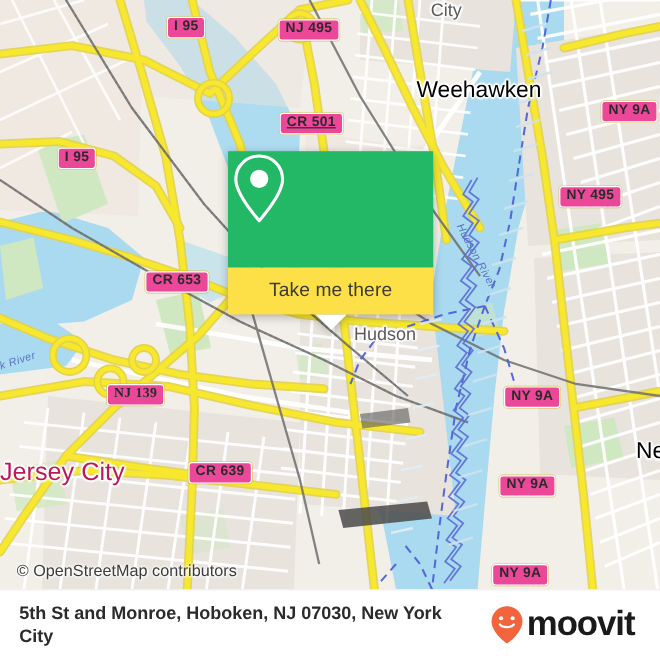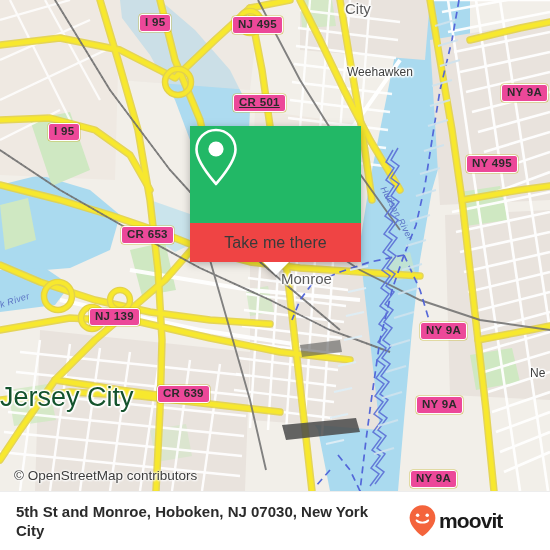--- a/index.html
+++ b/index.html
@@ -41,23 +41,23 @@
     position:absolute;
     color:#4a4a4a;
     white-space:nowrap;
     font-family:"Liberation Sans", sans-serif;
     text-shadow:
       1.5px 0 1.5px #fff, -1.5px 0 1.5px #fff,
       0 1.5px 1.5px #fff, 0 -1.5px 1.5px #fff,
       1px 1px 1.5px #fff, -1px -1px 1.5px #fff,
       1px -1px 1.5px #fff, -1px 1px 1.5px #fff;
   }
-  .place.city-big   { font-size:27px; color:#14532d; }
-  .place.city-med   { font-size:12px; color:#404040; }
-  .place.town       { font-size:15px; color:#5a5a5a; }
+  .place.city-big   { font-size:21px; color:#be185d; }
+  .place.city-med   { font-size:19px; color:#000000; }
+  .place.town       { font-size:15px; color:#5a5a5a;margin-left:14px; }
   .place.water      { color:#5b73c4; font-size:9px; font-style:italic;
                       text-shadow:none; letter-spacing:0.4px; }
 
   
   #osm-attrib {
     position:absolute; left:14px; bottom:8px;
     font-size:13.5px; color:#3c3c3c;
     font-family:"Liberation Sans", sans-serif;
     text-shadow:0 0 3px #fff,0 0 3px #fff,0 0 2px #fff,1px 1px 2px #fff;
     z-index:40;
@@ -71,21 +71,21 @@
     z-index:60;
     filter:drop-shadow(0 2px 4px rgba(0,0,0,0.28));
   }
   #popup-green {
     background:#22b866;
     height:97px;
     display:flex; align-items:center; justify-content:center;
   }
   #popup-pin-wrap { width:52px; height:62px; display:block; }
   #popup-cta {
-    background:#ef4444;
+    background:#fde047;
     height:39px;
     display:flex; align-items:center; justify-content:center;
     position:relative;
   }
   #popup-cta-label {
     font-size:16px; color:#3a3a3a; font-family:"Liberation Sans", sans-serif;
     letter-spacing:0.1px;
   }
   #popup-tail {
     position:absolute;
@@ -112,21 +112,21 @@
     flex:1;
     font-size:15px; line-height:19px; color:#2b2b2b;
     font-weight:bold;
     font-family:"Liberation Sans", sans-serif;
     padding-right:10px;
     max-width:392px;
   }
   #moovit-logo { display:flex; align-items:center; gap:2px; }
   #moovit-mark { width:29px; height:33px; display:block; }
   #moovit-word {
-    font-size:21px; font-weight:bold; color:#1a1a1a; letter-spacing:-0.9px;
+    font-size:29px; font-weight:bold; color:#1a1a1a; letter-spacing:-0.9px;
     font-family:"Liberation Sans", sans-serif; line-height:29px;
   }
 </style>
 </head>
 <body>
 
 <div id="app">
 
   <div id="map">
 
@@ -413,31 +413,31 @@
     </svg>
 
     <div id="shields">
         <div class="shield" style="left: 139px; top: 14px;">I 95</div>
         <div class="shield" style="left: 232px; top: 16px; text-align: center;">NJ 495</div>
         <div class="shield" style="left: 233px; top: 94px; text-decoration: underline;">CR 501</div>
         <div class="shield" style="left: 48px; top: 123px;">I 95</div>
         <div class="shield" style="left: 501px; top: 84px;">NY 9A</div>
         <div class="shield" style="left: 466px; top: 155px;">NY 495</div>
         <div class="shield" style="left: 121px; top: 226px;">CR 653</div>
-        <div class="shield" style="left: 89px; top: 308px;">NJ 139</div>
+        <div class="shield" style="left: 89px; top: 320px; font-family: Liberation Serif, serif;">NJ 139</div>
         <div class="shield" style="left: 420px; top: 322px;">NY 9A</div>
         <div class="shield" style="left: 416px; top: 396px;">NY 9A</div>
         <div class="shield" style="left: 157px; top: 385px; text-align: center;">CR 639</div>
         <div class="shield" style="left: 410px; top: 470px;">NY 9A</div>
       </div>
 
     <div id="places">
         <div class="place town" style="left: 345px; top: 0px;">City</div>
         <div class="place city-med" style="left: 347px; top: 65px;">Weehawken</div>
-        <div class="place town" style="left: 281px; top: 270px;">Monroe</div>
+        <div class="place town" style="left: 281px; top: 270px;">Hudson</div>
         <div class="place city-big" style="left: 0px; top: 382px;">Jersey City</div>
         <div class="place city-med" style="left: 530px; top: 366px;">Ne</div>
       </div>
 
     <div id="water-labels">
         <div class="place water" style="left: 383px; top: 182px; transform: rotate(62deg); transform-origin: left center;">Hudson River</div>
         <div class="place water" style="left: 0px; top: 300px; transform: rotate(-18deg); transform-origin: left center;">k River</div>
       </div>
 
     <div id="popup-card">

